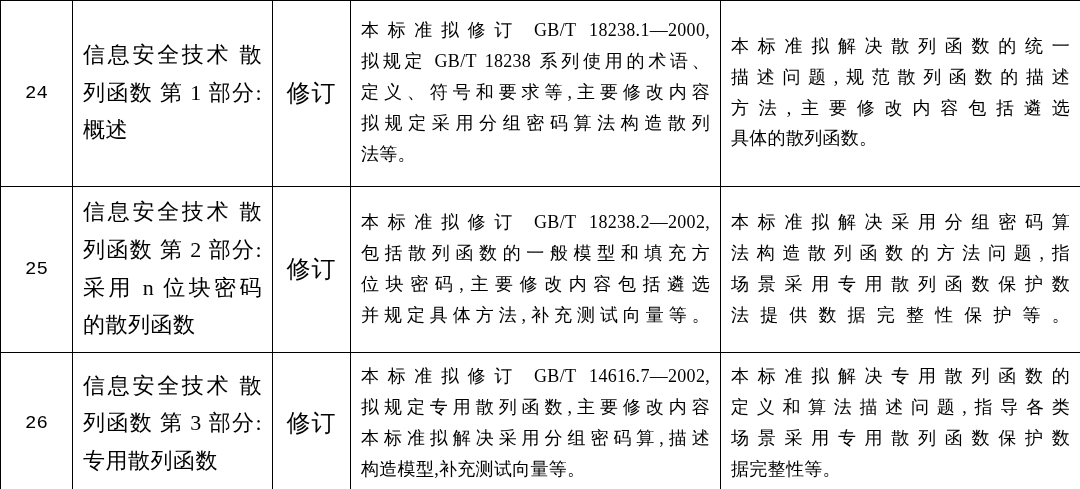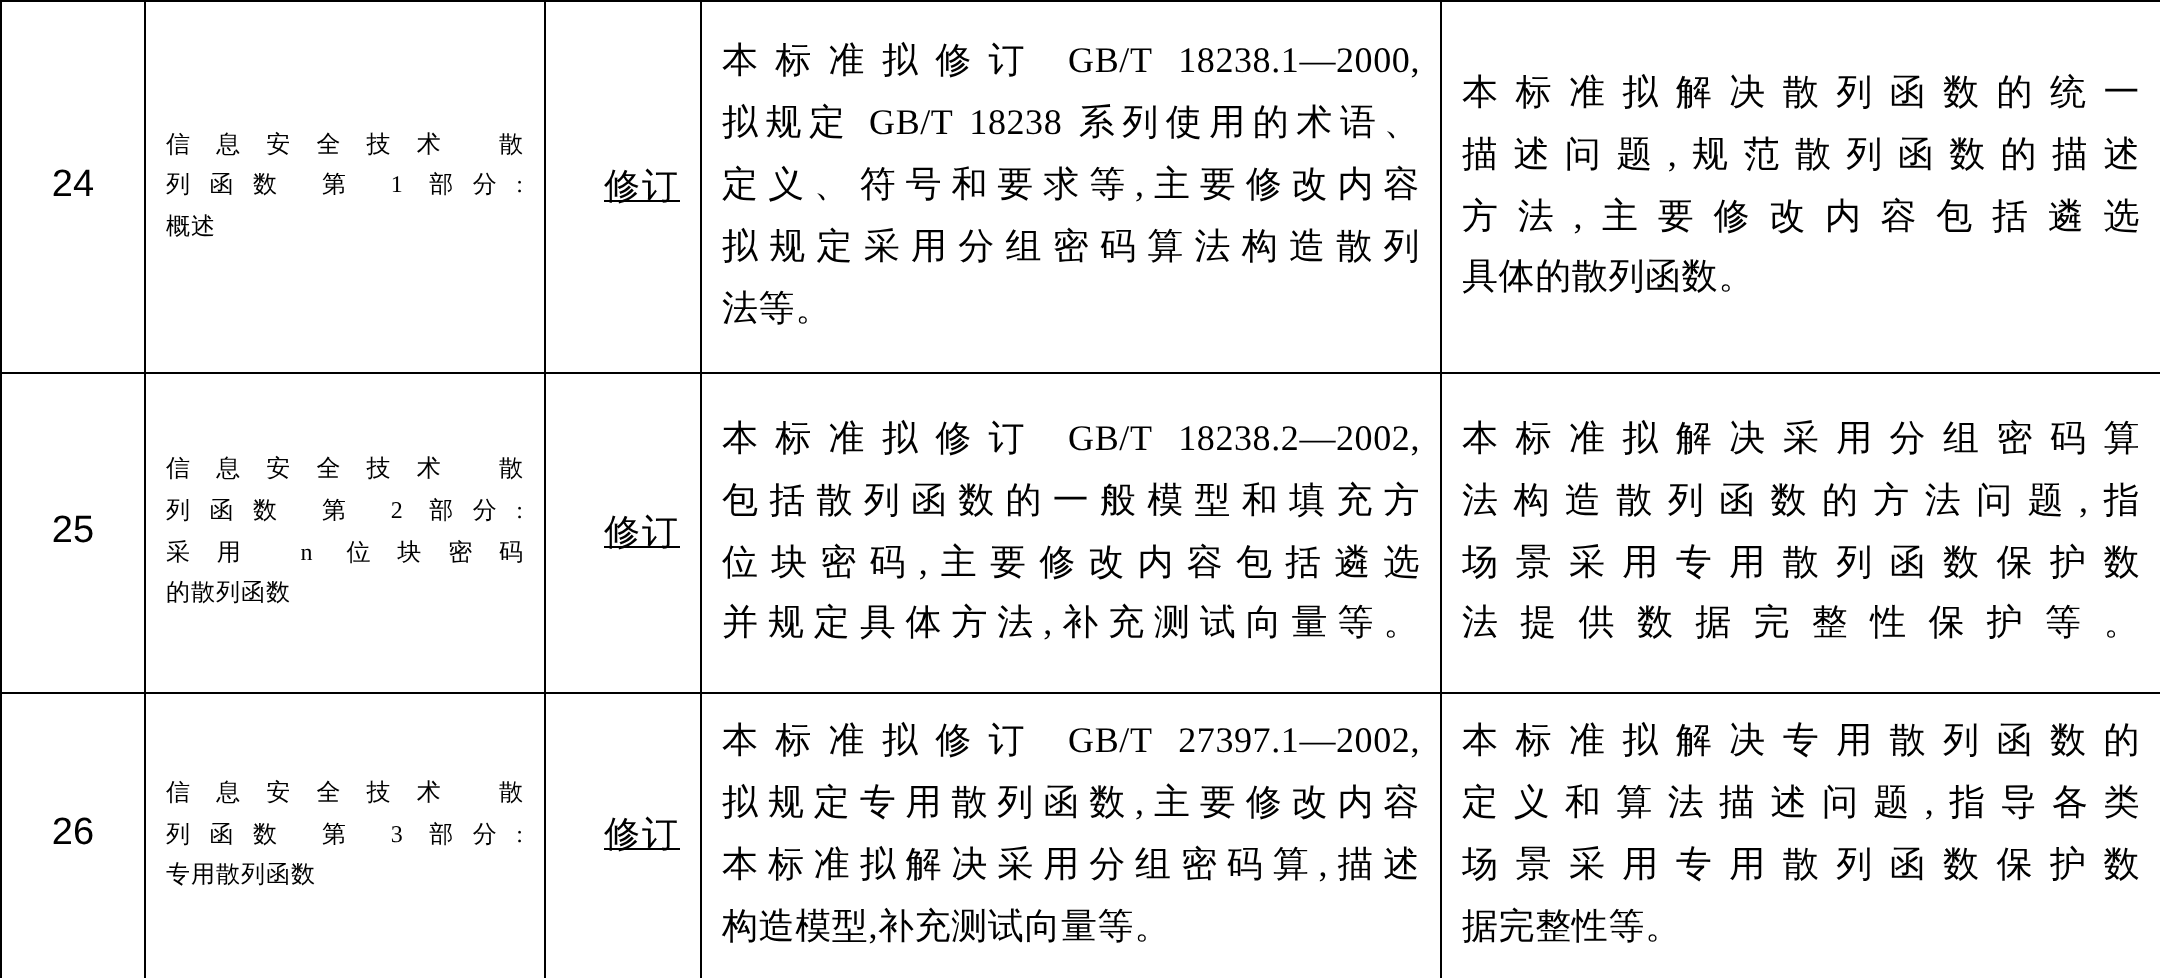--- a/index.html
+++ b/index.html
@@ -35,32 +35,31 @@
   
   col.c-no    { width: 72px; }
   col.c-name  { width: 200px; }
   col.c-type  { width: 78px; }
   col.c-desc  { width: 370px; }
   col.c-goal  { width: 360px; }
 
   td.no-cell {
     text-align: center;
     font-size: 19px;
-    font-family: Liberation Sans, sans-serif;
+    font-family: Liberation Mono, monospace;
     padding: 4px;
   }
   td.type-cell {
-    text-align: right;
-    font-size: 18px;
+    text-align: center;
+    font-size: 24px;
     letter-spacing: 1px;
     padding: 4px;
-    text-decoration: underline;
   }
   td.name-cell {
-    font-size: 12px;
+    font-size: 22px;
     line-height: 1.72;
     text-align: justify;
     text-align-last: left;
     letter-spacing: 0.5px;
     padding-left: 14px;
     padding-right: 12px;
   }
   td.desc-cell, td.goal-cell {
     font-size: 18px;
     line-height: 1.72;
@@ -146,21 +145,21 @@
 
       <tr class="row-3">
         <td class="no-cell">26</td>
         <td class="name-cell">
           <span class="just-line">信息安全技术 散</span>
           <span class="just-line">列函数 第 3 部分:</span>
           <span class="line">专用散列函数</span>
         </td>
         <td class="type-cell">修订</td>
         <td class="desc-cell">
-          <span class="just-line">本标准拟修订 GB/T 27397.1—2002,</span>
+          <span class="just-line">本标准拟修订 GB/T 14616.7—2002,</span>
           <span class="just-line">拟规定专用散列函数,主要修改内容</span>
           <span class="just-line">本标准拟解决采用分组密码算,描述</span>
           <span class="line">构造模型,补充测试向量等。</span>
         </td>
         <td class="goal-cell">
           <span class="just-line">本标准拟解决专用散列函数的</span>
           <span class="just-line">定义和算法描述问题,指导各类</span>
           <span class="just-line">场景采用专用散列函数保护数</span>
           <span class="line">据完整性等。</span>
         </td>

